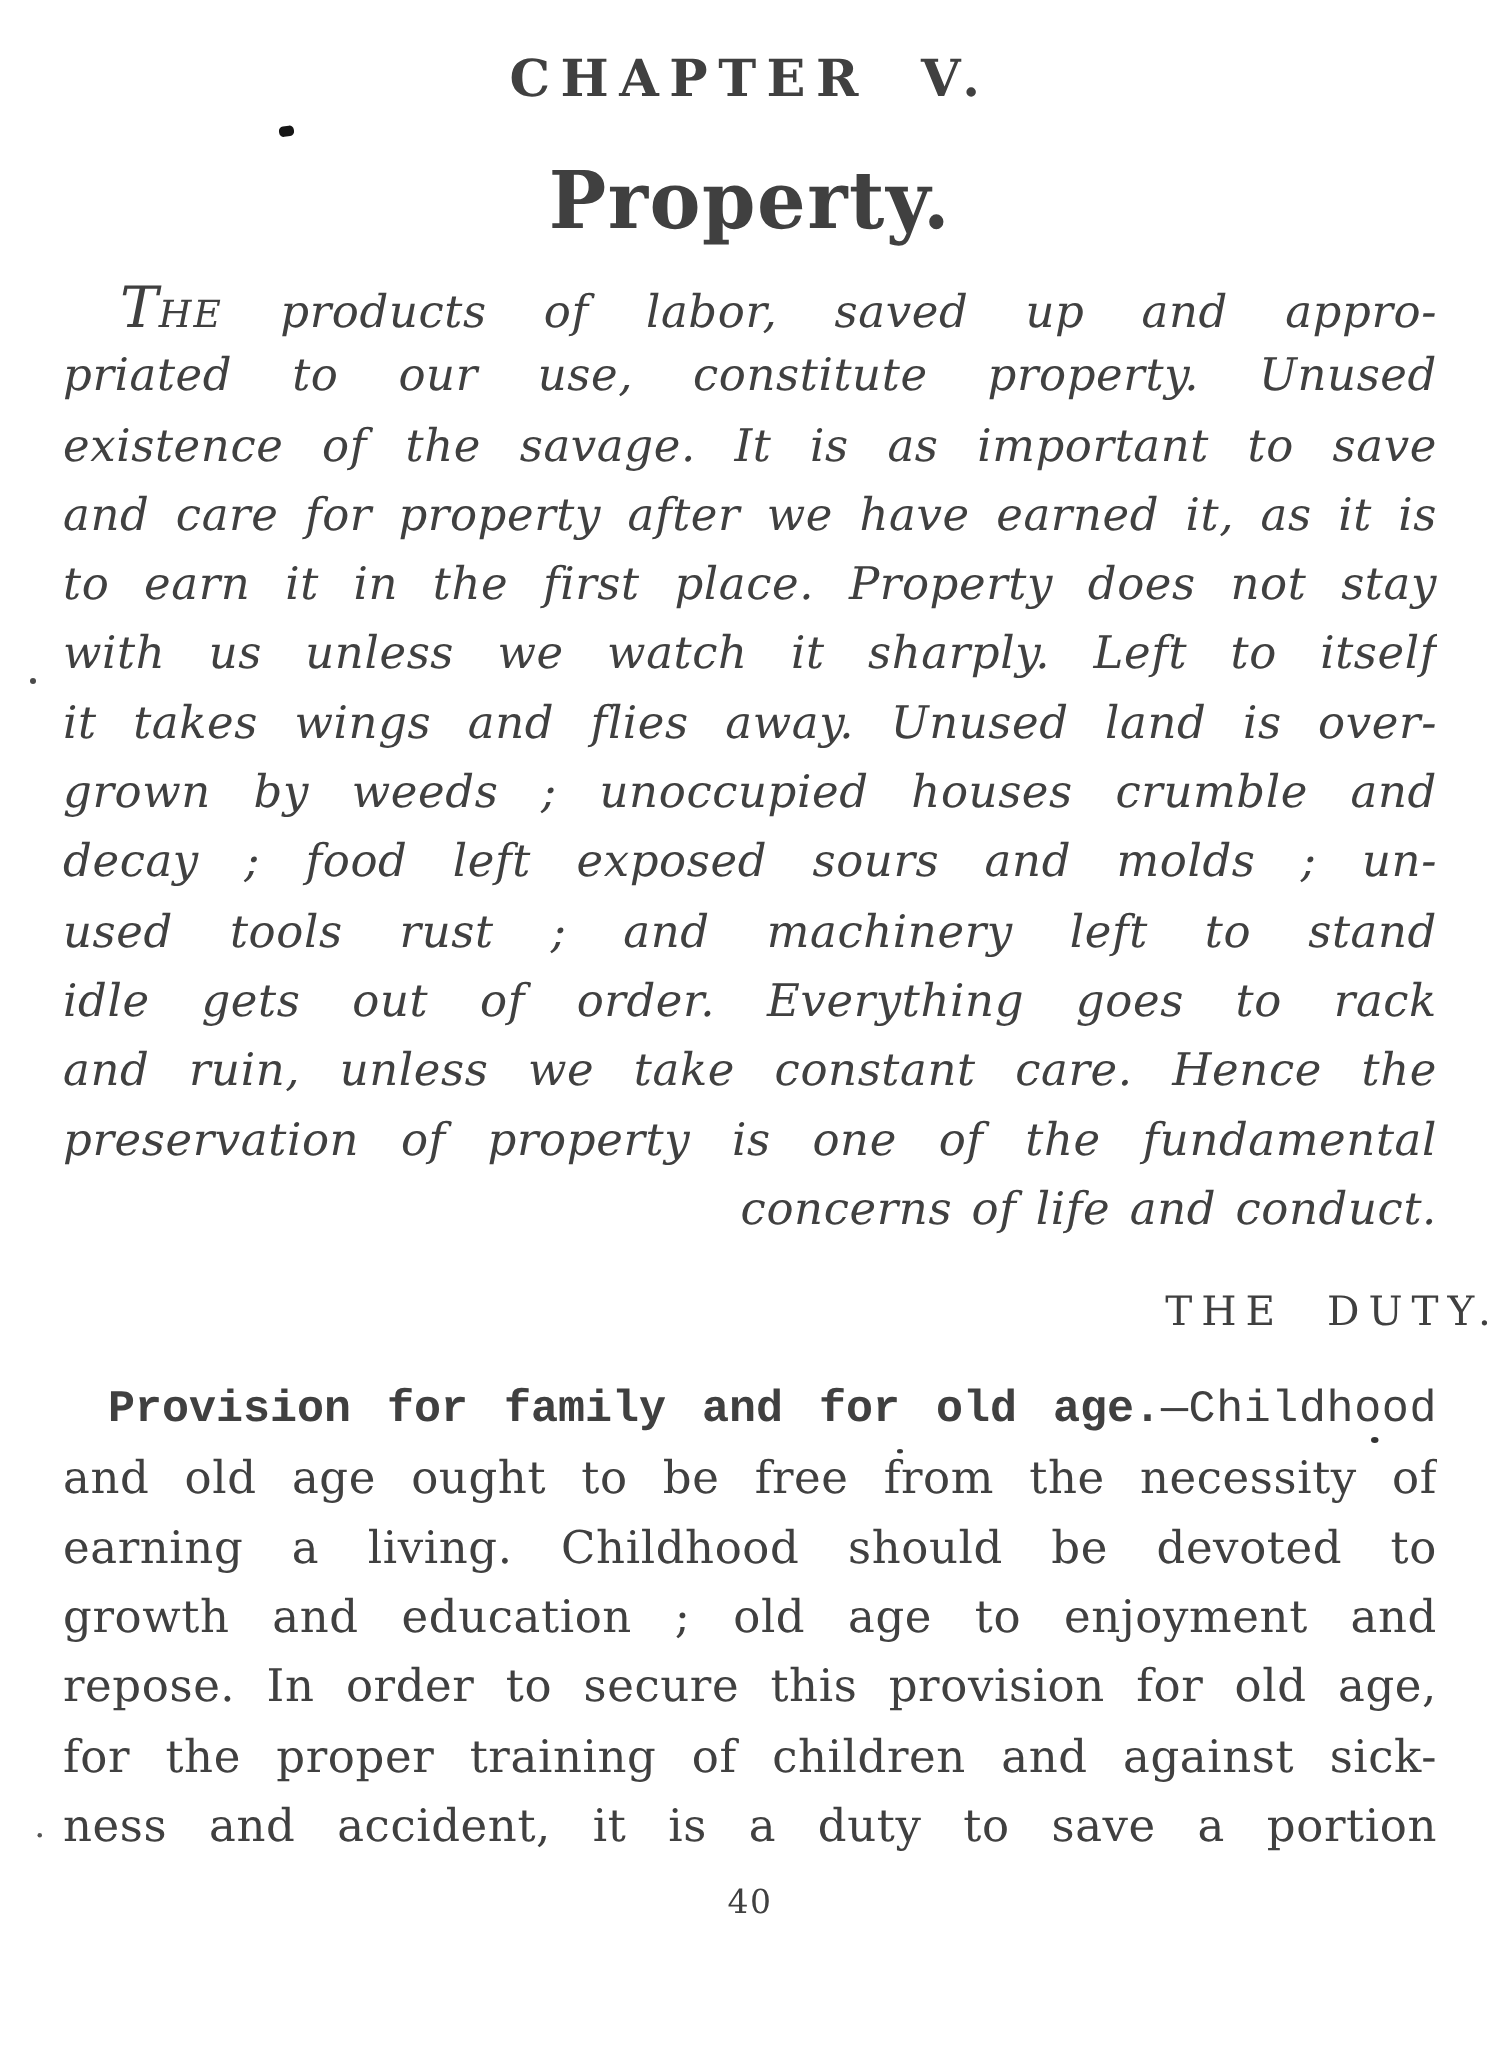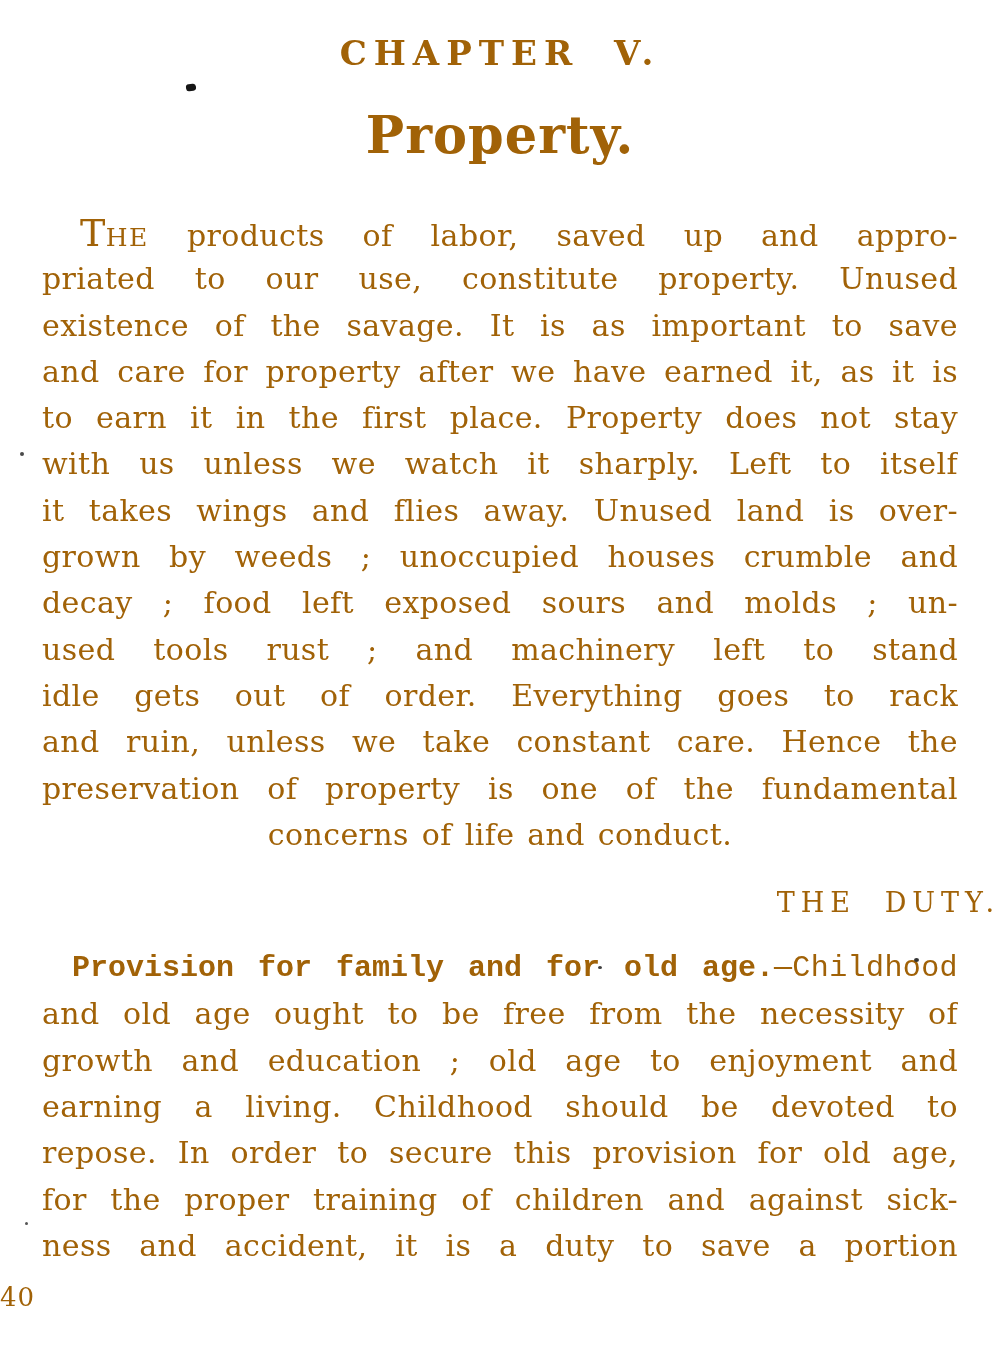--- a/index.html
+++ b/index.html
@@ -5,21 +5,21 @@
   html, body {
     margin: 0;
     padding: 0;
     background: #ffffff;
   }
   .page {
     position: relative;
     width: 1000px;
     height: 1363px;
     background: #ffffff;
-    color: #a16207;
+    color: #404040;
     font-family: "DejaVu Serif", "Liberation Serif", serif;
     overflow: hidden;
   }
   .chapter-head {
     margin: 0;
     padding-top: 34px;
     text-align: center;
     font-size: 34px;
     line-height: 38px;
     font-weight: bold;
@@ -32,21 +32,21 @@
     text-align: center;
     font-size: 51px;
     line-height: 52px;
     font-weight: bold;
     letter-spacing: 1px;
     transform: scaleY(1.04);
   }
   .para {
     margin: 0 42px 0 42px;
   }
-  .para-1 { margin-top: 50px; }
+  .para-1 { margin-top: 22px; font-style: italic; }
   .para-2 { margin-top: 27px; }
   .jline, .plain-line {
     font-size: 30px;
     line-height: 46.3px;
     height: 46.3px;
     overflow: hidden;
     letter-spacing: 0.4px;
     word-spacing: 3px;
     white-space: normal;
   }
@@ -54,21 +54,21 @@
     text-align: justify;
     text-align-last: justify;
   }
   .jline::after {
     content: "";
     display: inline-block;
     width: 100%;
     height: 0;
   }
   .plain-line {
-    text-align: center;
+    text-align: right;
   }
   .indent-1 { text-indent: 38px; }
   .indent-2 { text-indent: 30px; font-family: Liberation Mono, monospace; }
   .drop-initial {
     font-size: 38px;
     line-height: 46.3px;
   }
   .small-caps-run {
     font-size: 25px;
     line-height: 46.3px;
@@ -83,22 +83,22 @@
     margin-top: 30px;
     text-align: right;
     font-size: 27px;
     line-height: 30px;
     letter-spacing: 6px;
     word-spacing: 14px;
   }
   .page-num {
     margin: 0;
     margin-top: 15px;
-    text-align: left;
-    font-size: 26px;
+    text-align: center;
+    font-size: 22px;
     line-height: 26px;
     letter-spacing: 1px;
   }
   .speck {
     position: absolute;
     background: #161616;
   }
   .speck-dash {
     left: 186px; top: 84px;
     width: 10px; height: 7px;
@@ -160,22 +160,22 @@
     <div class="jline">and ruin, unless we take constant care.  Hence the</div>
     <div class="jline">preservation of property is one of the fundamental</div>
     <div class="plain-line">concerns of life and conduct.</div>
   </div>
 
   <div class="section-head">THE DUTY.</div>
 
   <div class="para para-2">
     <div class="jline indent-2"><span class="lead-bold">Provision for family and for old age.</span><span>—Childhood</span></div>
     <div class="jline">and old age ought to be free from the necessity of</div>
+    <div class="jline">earning a living.  Childhood should be devoted to</div>
     <div class="jline">growth and education ; old age to enjoyment and</div>
-    <div class="jline">earning a living.  Childhood should be devoted to</div>
     <div class="jline">repose.   In order to secure this provision for old age,</div>
     <div class="jline">for the proper training of children and against sick-</div>
     <div class="jline">ness and accident, it is a duty to save a portion</div>
   </div>
 
   <div class="page-num">40</div>
 
 </div>
 
 </body></html>

